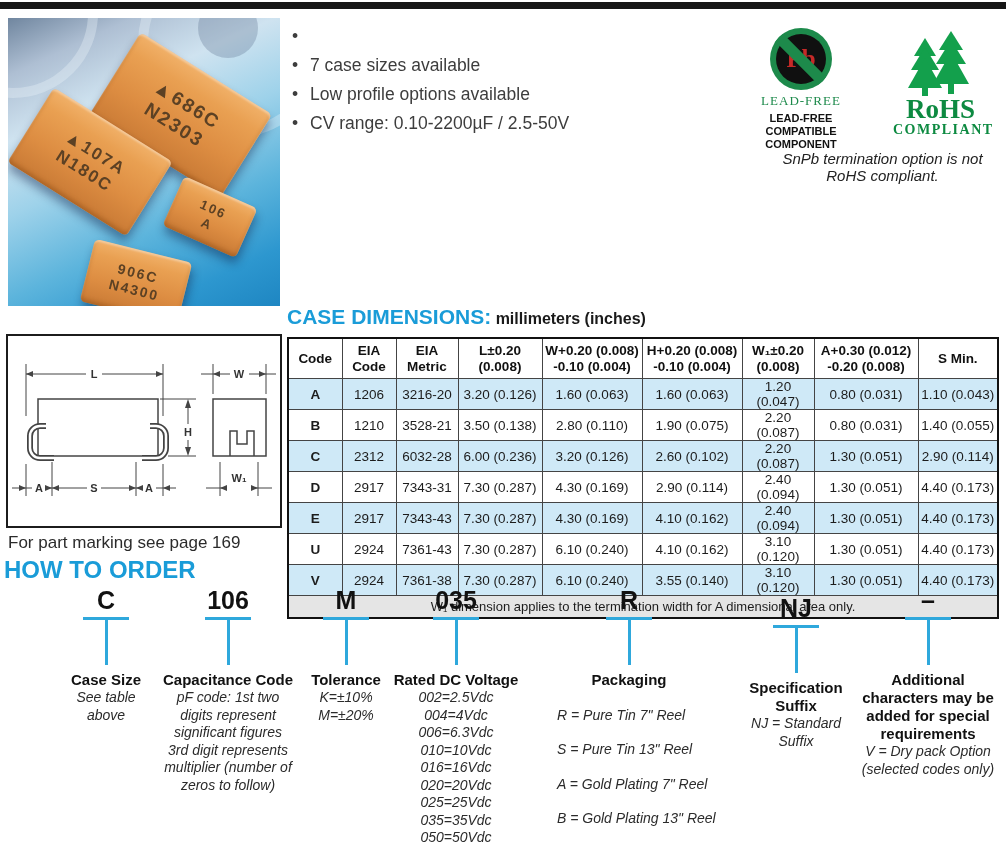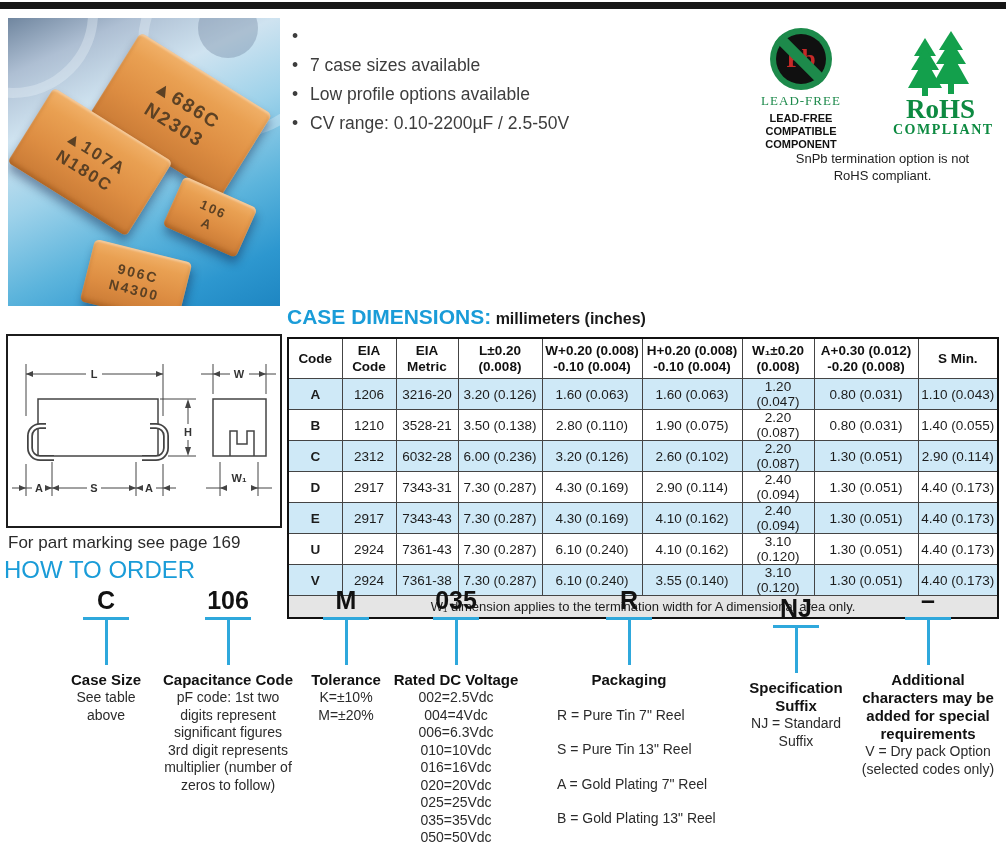--- a/index.html
+++ b/index.html
@@ -31,22 +31,22 @@
               display:flex; align-items:center; justify-content:center; }
   .pb-text { font-family:"Liberation Serif","DejaVu Serif",serif; font-weight:bold; font-size:25px; color:#c52a28; }
   .pb-slash { position:absolute; left:26px; top:-14px; width:11px; height:92px; background:#1d8a4b; transform:rotate(-45deg); }
   .leadfree-label { margin-top:3px; font-family:"Liberation Serif","DejaVu Serif",serif; font-size:13px; color:#1d8a4b; letter-spacing:1px; }
   .leadfree-caption { margin-top:3px; font-size:11px; font-weight:bold; color:#111; white-space:pre-line; line-height:13px; }
 
   .rohs { position:absolute; left:893px; top:30px; width:95px; text-align:center; }
   .rohs-title { font-family:"Liberation Serif","DejaVu Serif",serif; font-weight:bold; font-size:27px; color:#0d8a41; line-height:26px; }
   .rohs-sub { font-family:"Liberation Serif","DejaVu Serif",serif; font-weight:bold; font-size:14px; color:#0d8a41; letter-spacing:1.5px; }
 
-  .snpb-note { position:absolute; left:770px; top:150px; width:225px; text-align:center; 
-               font-size:13px; color:#222; white-space:pre-line; line-height:17px; }
+  .snpb-note { position:absolute; left:770px; top:150px; width:225px; text-align:center; font-style:italic;
+               font-size:15px; color:#222; white-space:pre-line; line-height:17px; }
 
   
   .cd-heading { position:absolute; left:287px; top:305px; }
   .cd-title { color:#1a9cd8; font-weight:bold; font-size:21px; }
   .cd-sub { color:#1a1a1a; font-weight:bold; font-size:16px; }
 
   table.cd { position:absolute; left:287px; top:337px; width:710px; border-collapse:collapse; table-layout:fixed;
              border:2px solid #111; }
   table.cd th, table.cd td { border:1px solid #444; text-align:center; }
   table.cd th { font-size:13.5px; line-height:15.5px; padding:4px 1px; white-space:pre-line; color:#111; }
@@ -54,28 +54,28 @@
   table.cd tr.stripe td { background:#cfe9f7; }
   table.cd td.code { font-weight:bold; }
   table.cd td.footnote { font-size:13px; height:22px; background:#e5e5e5; font-weight:normal; }
 
   
   .diagram-box { position:absolute; left:6px; top:334px; width:276px; height:194px; border:2px solid #1c1c1c; background:#fff; }
   .diagram-caption { position:absolute; left:8px; top:533px; font-size:17px; color:#2b2b2b; }
   .dim-label { font-size:11px; font-weight:bold; fill:#333; }
 
   
-  .hto-title { position:absolute; left:4px; top:556px; color:#1a9cd8; font-weight:normal; font-size:24px; }
+  .hto-title { position:absolute; left:4px; top:556px; color:#1a9cd8; font-weight:bold; font-size:24px; }
   .hto-body { position:absolute; left:4px; top:586px; width:1000px; height:261px; }
   .seg { position:absolute; top:0; text-align:center; }
   .seg-code { font-size:25px; font-weight:bold; color:#111; height:28px; line-height:28px; }
   .seg-bar { width:46px; height:3px; background:#2fa8dc; margin:3px auto 0; }
   .seg-line { width:3px; height:45px; background:#2fa8dc; margin:0 auto; }
   .seg-header { margin-top:6px; font-size:15px; font-weight:bold; color:#111; line-height:18px; white-space:pre-line; }
-  .seg-details { font-size:14px; color:#2b2b2b; line-height:17.5px; white-space:pre-line; }
+  .seg-details { font-size:14px; color:#2b2b2b; line-height:17.5px; white-space:pre-line;font-style:italic; }
   .seg-details.pkg { text-align:left; padding-left:33px; }
   .pkg-line { font-size:14px; color:#2b2b2b; line-height:17px; }
 </style>
 </head>
 <body>
 
 <div class="page">
 
   <div class="top-rule"></div>
 

